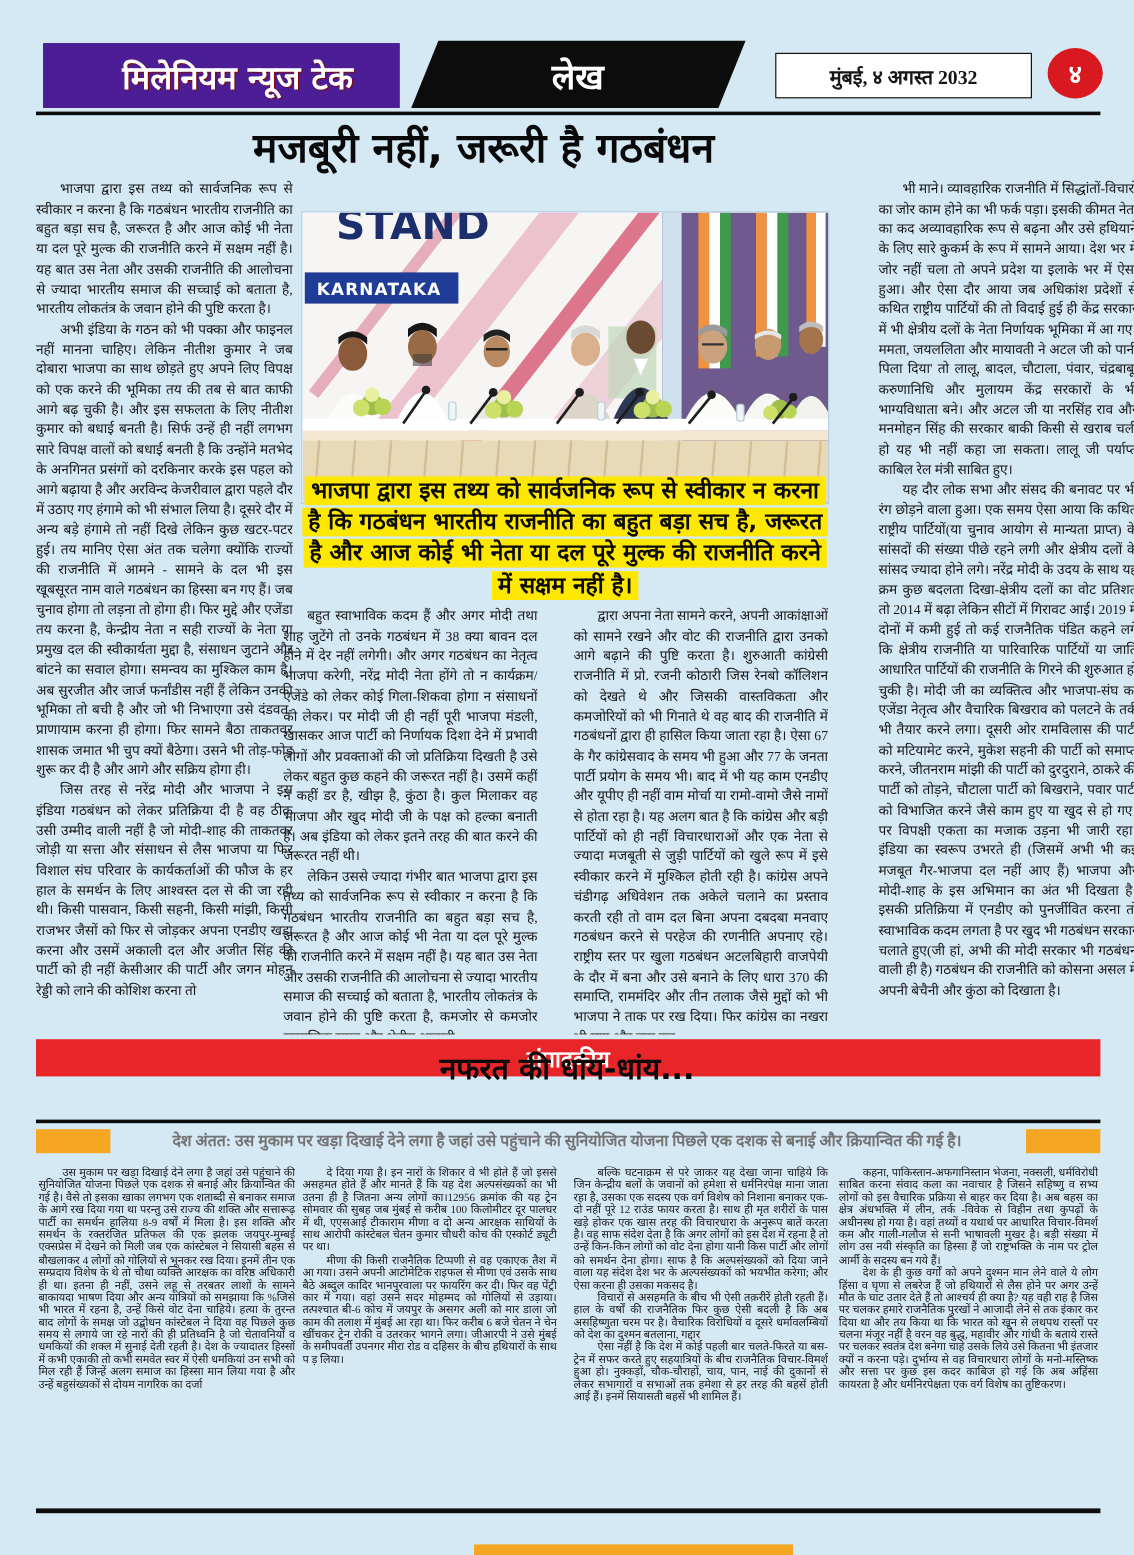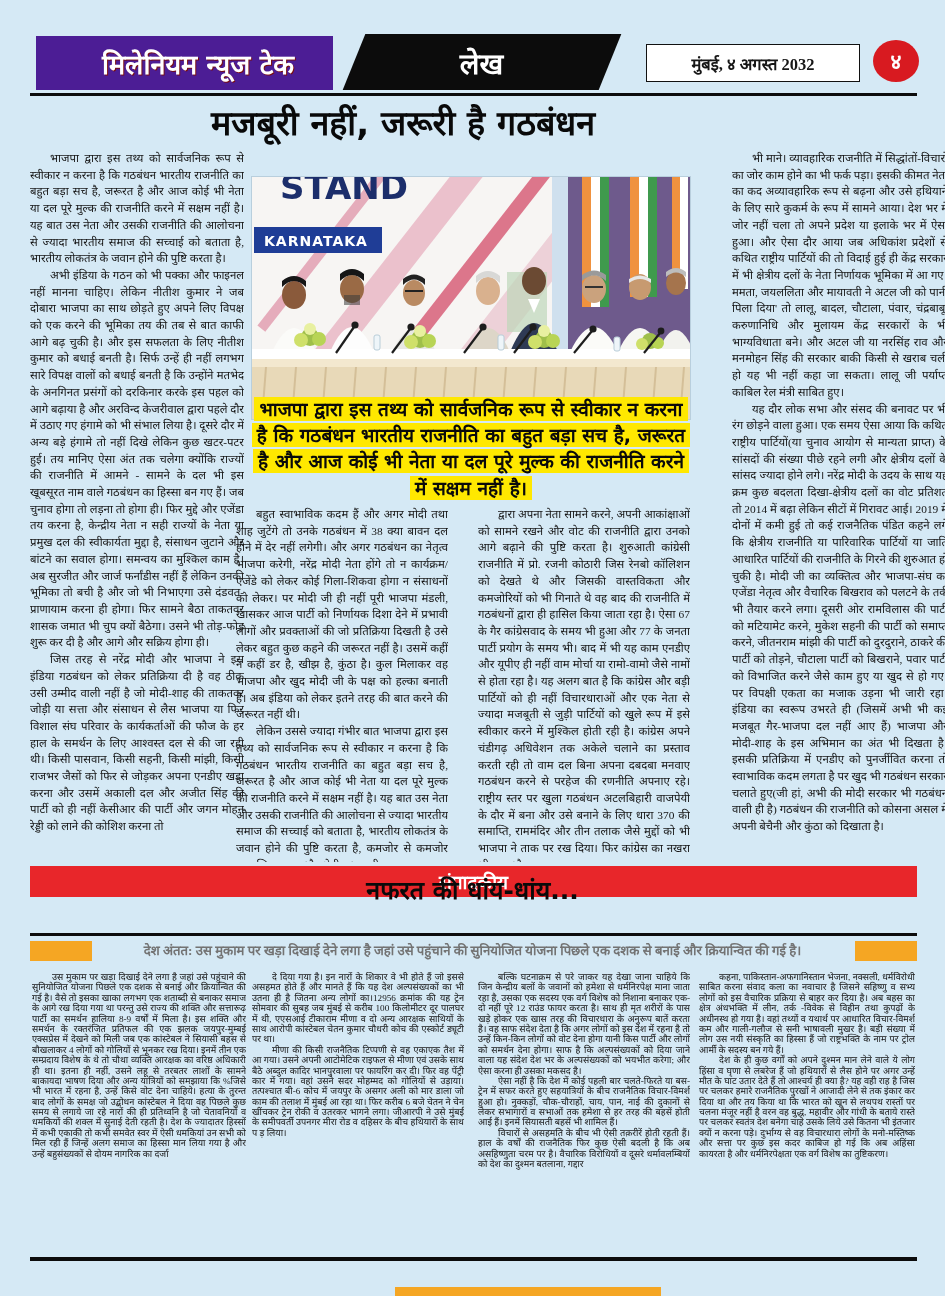--- a/index.html
+++ b/index.html
@@ -264,22 +264,22 @@
 
   <div class="col ed e1">
     <p>उस मुकाम पर खड़ा दिखाई देने लगा है जहां उसे पहुंचाने की सुनियोजित योजना पिछले एक दशक से बनाई और क्रियान्वित की गई है। वैसे तो इसका खाका लगभग एक शताब्दी से बनाकर समाज के आगे रख दिया गया था परन्तु उसे राज्य की शक्ति और सत्तारूढ़ पार्टी का समर्थन हालिया 8-9 वर्षों में मिला है। इस शक्ति और समर्थन के रक्तरंजित प्रतिफल की एक झलक जयपुर-मुम्बई एक्सप्रेस में देखने को मिली जब एक कांस्टेबल ने सियासी बहस से बौखलाकर 4 लोगों को गोलियों से भूनकर रख दिया। इनमें तीन एक सम्प्रदाय विशेष के थे तो चौथा व्यक्ति आरक्षक का वरिष्ठ अधिकारी ही था। इतना ही नहीं, उसने लहू से तरबतर लाशों के सामने बाकायदा भाषण दिया और अन्य यात्रियों को समझाया कि %जिसे भी भारत में रहना है, उन्हें किसे वोट देना चाहिये। हत्या के तुरन्त बाद लोगों के समक्ष जो उद्बोधन कांस्टेबल ने दिया वह पिछले कुछ समय से लगाये जा रहे नारों की ही प्रतिध्वनि है जो चेतावनियों व धमकियों की शक्ल में सुनाई देती रहती है। देश के ज्यादातर हिस्सों में कभी एकाकी तो कभी समवेत स्वर में ऐसी धमकियां उन सभी को मिल रही हैं जिन्हें अलग समाज का हिस्सा मान लिया गया है और उन्हें बहुसंख्यकों से दोयम नागरिक का दर्जा</p>
   </div>
   <div class="col ed e2">
     <p>दे दिया गया है। इन नारों के शिकार वे भी होते हैं जो इससे असहमत होते हैं और मानते हैं कि यह देश अल्पसंख्यकों का भी उतना ही है जितना अन्य लोगों का।12956 क्रमांक की यह ट्रेन सोमवार की सुबह जब मुंबई से करीब 100 किलोमीटर दूर पालघर में थी, एएसआई टीकाराम मीणा व दो अन्य आरक्षक साथियों के साथ आरोपी कांस्टेबल चेतन कुमार चौधरी कोच की एस्कोर्ट ड्यूटी पर था।</p>
     <p>मीणा की किसी राजनैतिक टिप्पणी से वह एकाएक तैश में आ गया। उसने अपनी आटोमेटिक राइफल से मीणा एवं उसके साथ बैठे अब्दुल कादिर भानपुरवाला पर फायरिंग कर दी। फिर वह पेंट्री कार में गया। वहां उसने सदर मोहम्मद को गोलियों से उड़ाया। तत्पश्चात बी-6 कोच में जयपुर के असगर अली को मार डाला जो काम की तलाश में मुंबई आ रहा था। फिर करीब 6 बजे चेतन ने चेन खींचकर ट्रेन रोकी व उतरकर भागने लगा। जीआरपी ने उसे मुंबई के समीपवर्ती उपनगर मीरा रोड व दहिसर के बीच हथियारों के साथ प ड़ लिया।</p>
   </div>
   <div class="col ed e3">
     <p>बल्कि घटनाक्रम से परे जाकर यह देखा जाना चाहिये कि जिन केन्द्रीय बलों के जवानों को हमेशा से धर्मनिरपेक्ष माना जाता रहा है, उसका एक सदस्य एक वर्ग विशेष को निशाना बनाकर एक-दो नहीं पूरे 12 राउंड फायर करता है। साथ ही मृत शरीरों के पास खड़े होकर एक खास तरह की विचारधारा के अनुरूप बातें करता है। वह साफ संदेश देता है कि अगर लोगों को इस देश में रहना है तो उन्हें किन-किन लोगों को वोट देना होगा यानी किस पार्टी और लोगों को समर्थन देना होगा। साफ है कि अल्पसंख्यकों को दिया जाने वाला यह संदेश देश भर के अल्पसंख्यकों को भयभीत करेगा; और ऐसा करना ही उसका मकसद है।</p>
+    <p>विचारों से असहमति के बीच भी ऐसी तक़रीरें होती रहती हैं। हाल के वर्षों की राजनैतिक फिर कुछ ऐसी बदली है कि अब असहिष्णुता चरम पर है। वैचारिक विरोधियों व दूसरे धर्मावलम्बियों को देश का दुश्मन बतलाना, गद्दार</p>
     <p>ऐसा नहीं है कि देश में कोई पहली बार चलते-फिरते या बस-ट्रेन में सफर करते हुए सहयात्रियों के बीच राजनैतिक विचार-विमर्श हुआ हो। नुक्कड़ों, चौक-चौराहों, चाय, पान, नाई की दुकानों से लेकर सभागारों व सभाओं तक हमेशा से हर तरह की बहसें होती आई हैं। इनमें सियासती बहसें भी शामिल हैं।</p>
-    <p>विचारों से असहमति के बीच भी ऐसी तक़रीरें होती रहती हैं। हाल के वर्षों की राजनैतिक फिर कुछ ऐसी बदली है कि अब असहिष्णुता चरम पर है। वैचारिक विरोधियों व दूसरे धर्मावलम्बियों को देश का दुश्मन बतलाना, गद्दार</p>
   </div>
   <div class="col ed e4">
     <p>कहना, पाकिस्तान-अफगानिस्तान भेजना, नक्सली, धर्मविरोधी साबित करना संवाद कला का नवाचार है जिसने सहिष्णु व सभ्य लोगों को इस वैचारिक प्रक्रिया से बाहर कर दिया है। अब बहस का क्षेत्र अंधभक्ति में लीन, तर्क -विवेक से विहीन तथा कुपढ़ों के अधीनस्थ हो गया है। वहां तथ्यों व यथार्थ पर आधारित विचार-विमर्श कम और गाली-गलौज से सनी भाषावली मुखर है। बड़ी संख्या में लोग उस नयी संस्कृति का हिस्सा हैं जो राष्ट्रभक्ति के नाम पर ट्रोल आर्मी के सदस्य बन गये हैं।</p>
     <p>देश के ही कुछ वर्गों को अपने दुश्मन मान लेने वाले ये लोग हिंसा व घृणा से लबरेज हैं जो हथियारों से लैस होने पर अगर उन्हें मौत के घाट उतार देते हैं तो आश्चर्य ही क्या है? यह वही राह है जिस पर चलकर हमारे राजनैतिक पुरखों ने आजादी लेने से तक इंकार कर दिया था और तय किया था कि भारत को खून से लथपथ रास्तों पर चलना मंजूर नहीं है वरन वह बुद्ध, महावीर और गांधी के बताये रास्ते पर चलकर स्वतंत्र देश बनेगा चाहे उसके लिये उसे कितना भी इंतजार क्यों न करना पड़े। दुर्भाग्य से वह विचारधारा लोगों के मनो-मस्तिष्क और सत्ता पर कुछ इस कदर काबिज हो गई कि अब अहिंसा कायरता है और धर्मनिरपेक्षता एक वर्ग विशेष का तुष्टिकरण।</p>
   </div>
 
   <div class="foot-rule"></div>
   <div class="foot-bar"></div>
 
 </div>

